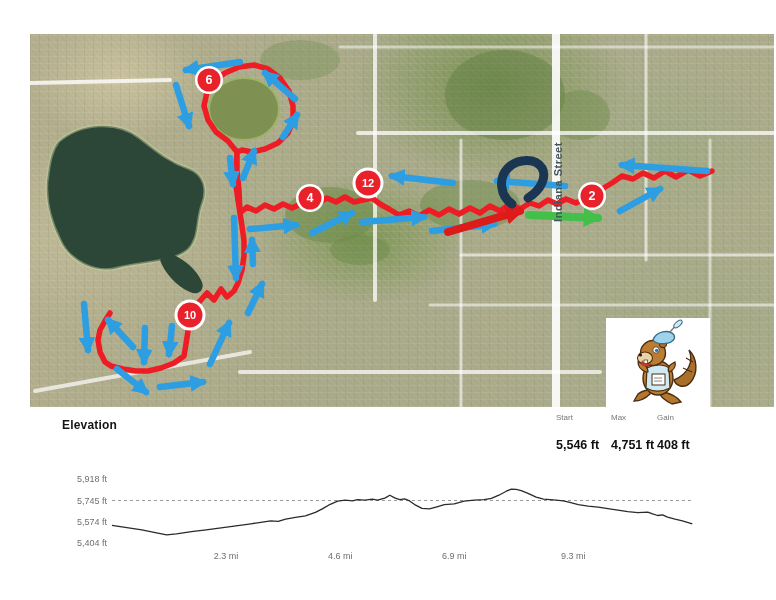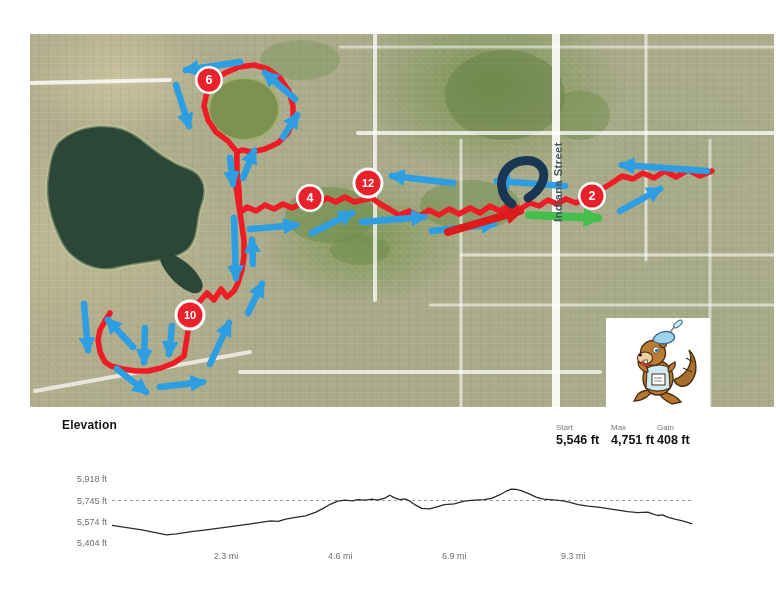--- a/index.html
+++ b/index.html
@@ -21,23 +21,23 @@
       repeating-linear-gradient(90deg, rgba(90,100,70,.12) 0 1px, transparent 1px 9px),
       repeating-linear-gradient(45deg, rgba(255,255,255,.05) 0 2px, transparent 2px 5px);}
   svg.overlay{position:absolute;left:0;top:0;width:776px;height:600px;}
   svg text{font-family:"Liberation Sans",sans-serif;}
   .route{fill:none;stroke-linecap:round;stroke-linejoin:round;}
   
   .mascot-box{position:absolute;left:606px;top:318px;width:104px;height:92px;background:#fff;}
   
   .elev-label{position:absolute;left:62px;top:418px;font-size:12px;font-weight:bold;color:#141414;
               letter-spacing:.2px;}
-  .stat{position:absolute;top:423px;}
+  .stat{position:absolute;top:413px;}
   .stat .lbl{font-size:8px;color:#767676;}
-  .stat .val{font-size:12.5px;font-weight:bold;color:#111;margin-top:1px;white-space:nowrap;}
+  .stat .val{font-size:12.5px;font-weight:bold;color:#111;margin-top:16px;white-space:nowrap;}
   .stat-start{left:556px}.stat-max{left:611px}.stat-gain{left:657px}
 </style>
 </head>
 <body>
 
 <div class="stage">
 
   <div class="map">
     <div class="texture"></div>
   </div>

